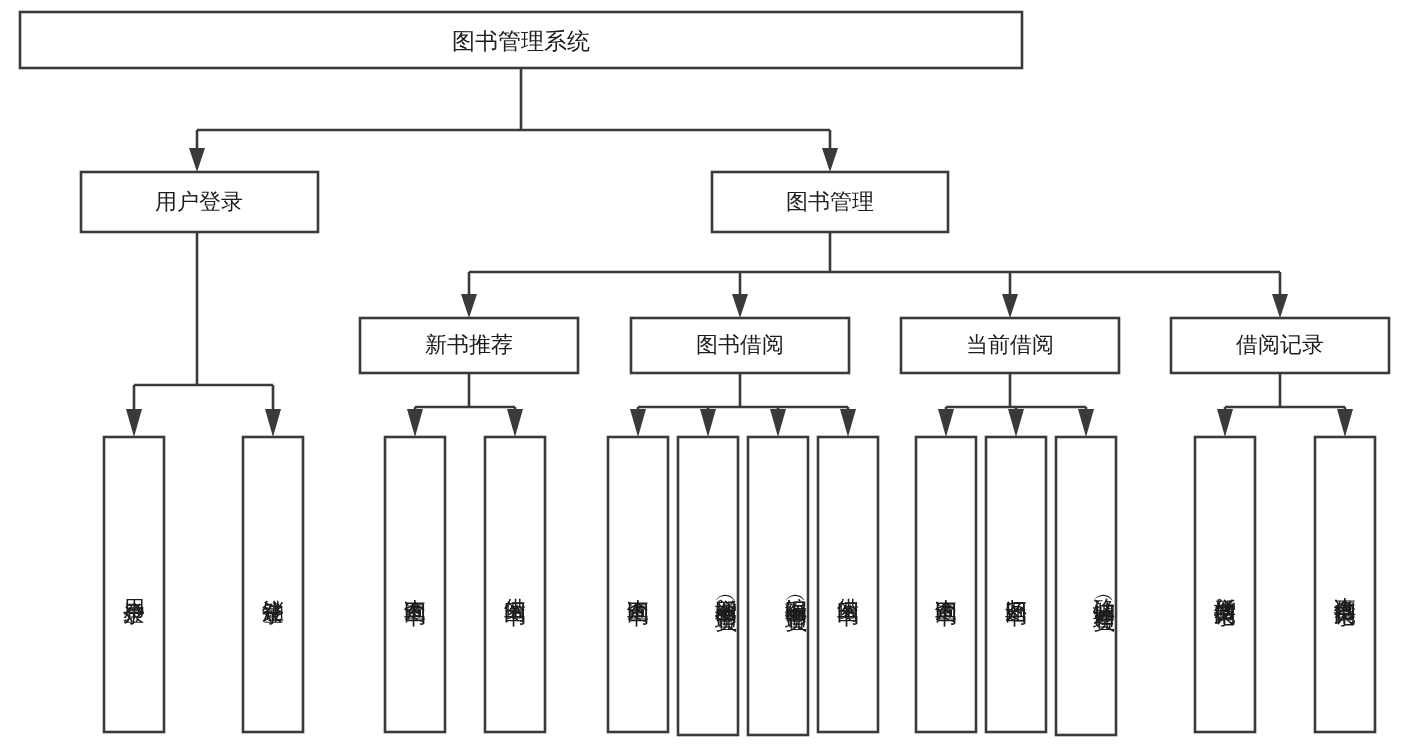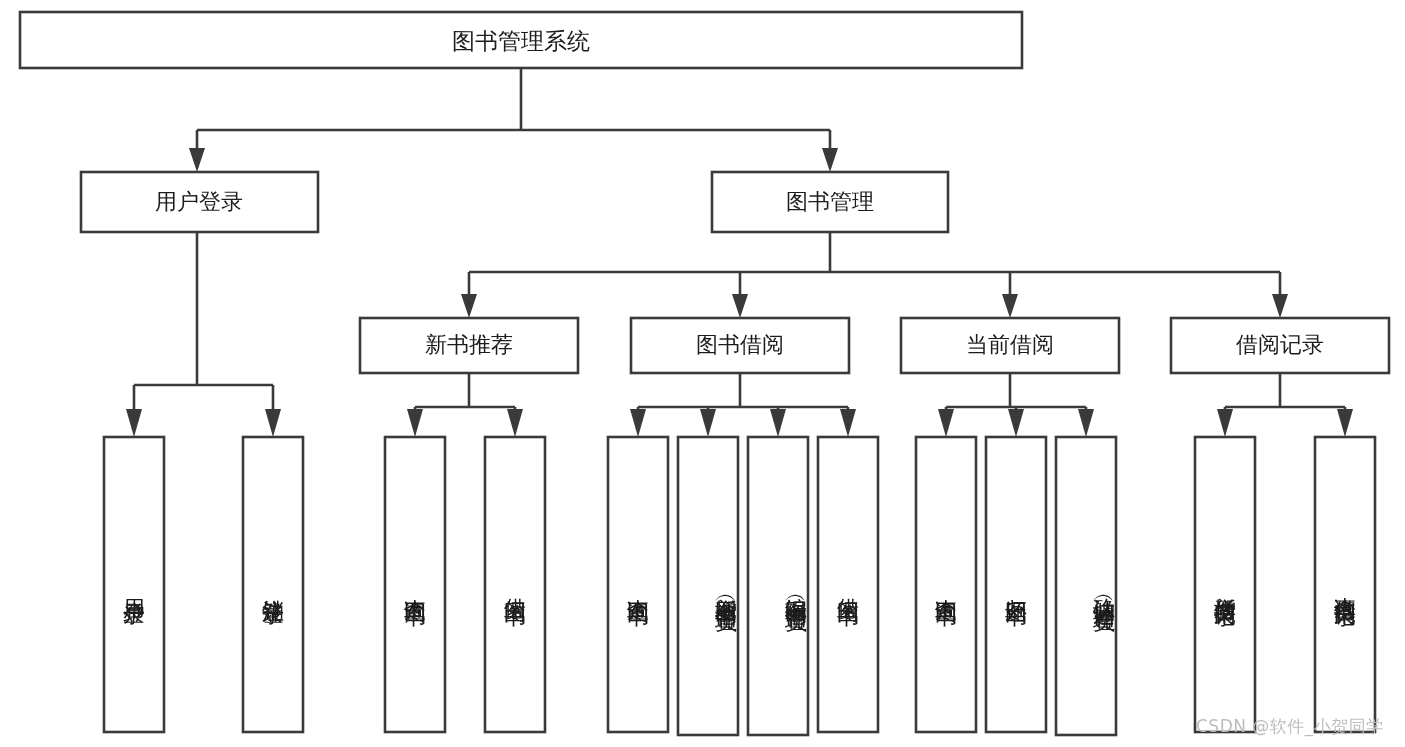--- a/index.html
+++ b/index.html
@@ -227,15 +227,14 @@
   <div class="leaf-label" style="left:748px; top:444px; width:60px; height:290px;">编辑图书（管理员）</div>
   <div class="leaf-label centered" style="left:818px; top:437px; width:60px; height:295px;">借阅图书</div>
 
   <div class="leaf-label centered" style="left:916px; top:437px; width:60px; height:295px;">查询图书</div>
   <div class="leaf-label centered" style="left:986px; top:437px; width:60px; height:295px;">归还图书</div>
   <div class="leaf-label" style="left:1056px; top:444px; width:60px; height:290px;">确认归还（管理员）</div>
 
   <div class="leaf-label centered" style="left:1195px; top:437px; width:60px; height:295px;">新增借阅记录</div>
   <div class="leaf-label centered" style="left:1315px; top:437px; width:60px; height:295px;">查询借阅记录</div>
 
-  <div class="watermark" style="left:1196px; top:715px;">CSDN @软件_小贺同学</div>
 
 </div>
 
 </body></html>

